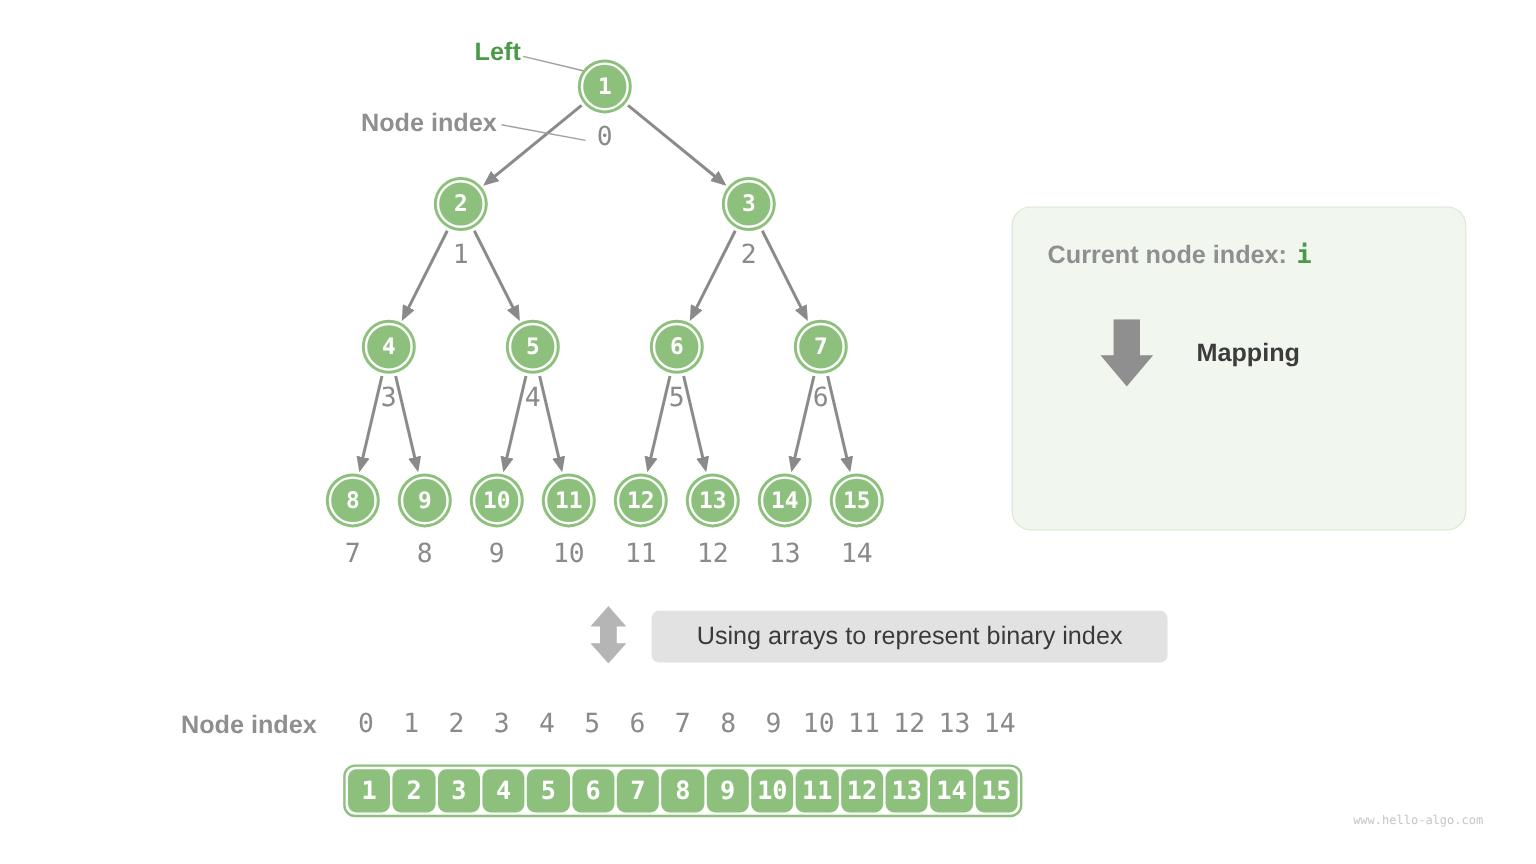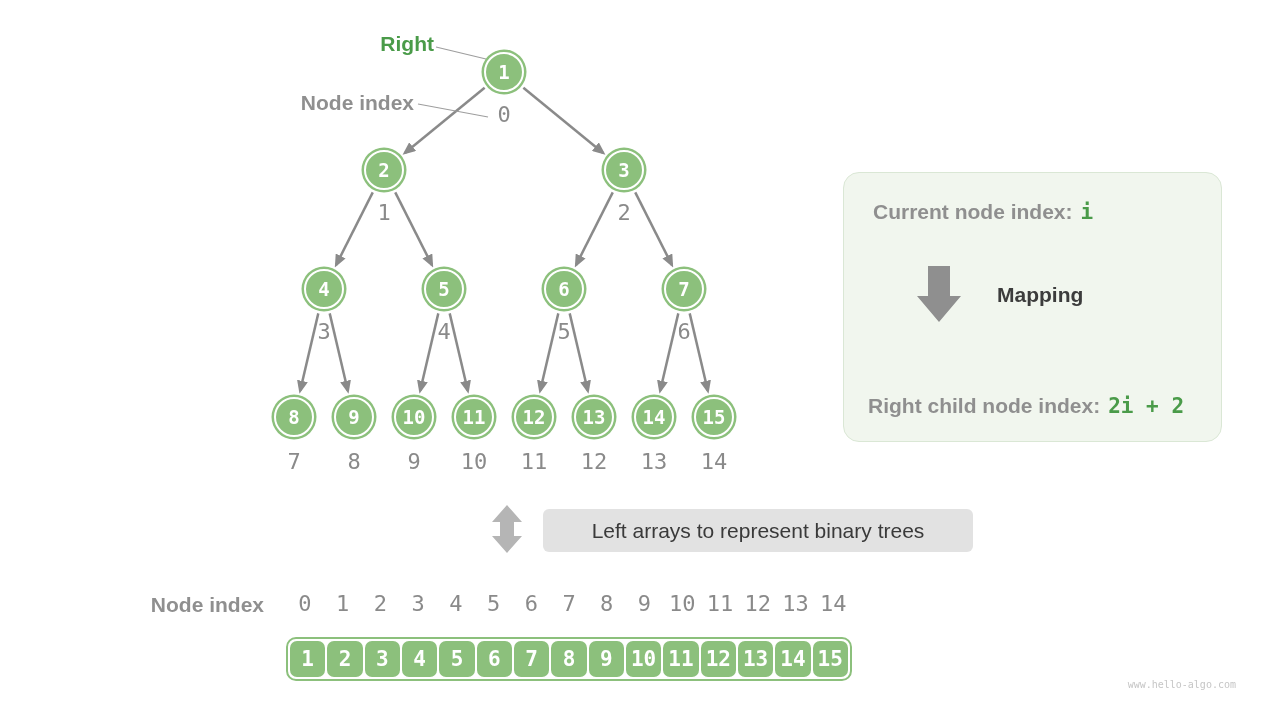--- a/index.html
+++ b/index.html
@@ -124,40 +124,37 @@
       <div class="tindex" style="left: 262px; top: 449px;">7</div>
       <div class="tindex" style="left: 322px; top: 449px;">8</div>
       <div class="tindex" style="left: 382px; top: 449px;">9</div>
       <div class="tindex" style="left: 442px; top: 449px;">10</div>
       <div class="tindex" style="left: 502px; top: 449px;">11</div>
       <div class="tindex" style="left: 562px; top: 449px;">12</div>
       <div class="tindex" style="left: 622px; top: 449px;">13</div>
       <div class="tindex" style="left: 682px; top: 449px;">14</div>
     </div>
 
-  <div class="callout green" style="left:282px; top:33px;">Right</div>
+  <div class="callout green" style="left:282px; top:33px;">Left</div>
   <div class="callout gray" style="left:262px; top:92px;">Node index</div>
 
   <div class="panel">
     <div class="pline" style="left:29px; top:27px;">
       <span>Current node index:</span><span class="pvalue">i</span>
     </div>
     <svg class="down-arrow" width="44" height="56">
       <polygon points="11,0 33,0 33,30 44,30 22,56 0,30 11,30" style="fill:var(--gray-text);"></polygon>
     </svg>
     <div class="mapping-label">Mapping</div>
-    <div class="pline" style="left:24px; top:221px;">
-      <span>Right child node index:</span><span class="pvalue">2i + 2</span>
-    </div>
   </div>
 
   <svg class="updown-arrow" width="30" height="48">
     <polygon points="15,0 30,17 22,17 22,31 30,31 15,48 0,31 8,31 8,17 0,17" style="fill:var(--updown-gray);"></polygon>
   </svg>
-  <div class="caption-box">Left arrays to represent binary trees</div>
+  <div class="caption-box">Using arrays to represent binary index</div>
 
   <div class="b-label gray" style="top:592px;">Node index</div>
   <div class="idx-row" id="bottom-indices">
       <span>0</span>
       <span>1</span>
       <span>2</span>
       <span>3</span>
       <span>4</span>
       <span>5</span>
       <span>6</span>

